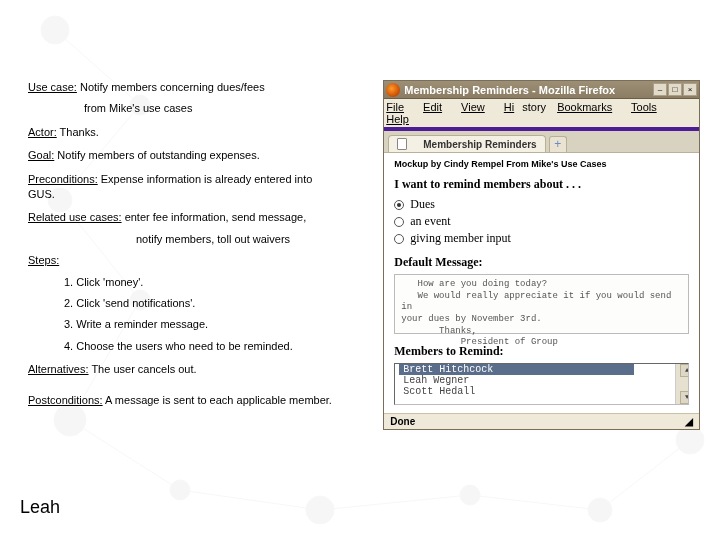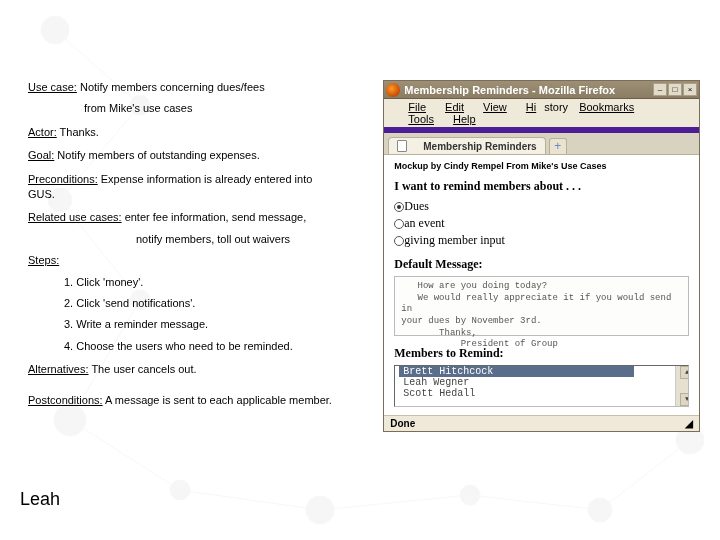--- a/index.html
+++ b/index.html
@@ -30,21 +30,21 @@
     width: 330px;
     line-height: 1.4;
   }
   .text-col p { margin-bottom: 6px; }
   .text-col .indent { padding-left: 56px; }
   .text-col .indent2 { padding-left: 36px; }
   .underline { text-decoration: underline; }
   .author {
     position: absolute;
     left: 20px;
-    bottom: 30px;
+    bottom: 22px;
     font-size: 18px;
     z-index: 1;
   }
   .mockup {
     width: 340px;
     border: 1px solid #7b6e58;
     font-family: sans-serif;
     font-size: 10px;
     background: #fef9c3;
     margin-left: 28px;
@@ -73,22 +73,22 @@
   .winbtn {
     width: 14px; height: 13px;
     background: #e2dbca;
     border: 1px solid #aaa08a;
     font-size: 8px;
     text-align: center;
     line-height: 11px;
   }
   .menubar {
     background: #efe9d9;
-    border-bottom: 6px solid #4c1d95;
-    padding: 2px 24px;
+    border-bottom: 4px solid #4c1d95;
+    padding: 2px 2px;
     font-size: 11px;
   }
   .menubar span { margin-right: 8px; }
   .menubar .ul { text-decoration: underline; }
   .tabbar {
     display: flex;
     align-items: flex-end;
     background: #d8d2c0;
     border-bottom: 1px solid #bab199;
     padding: 3px 4px 0 4px;
@@ -138,20 +138,21 @@
   .page h3 {
     font-family: Georgia, serif;
     font-weight: bold;
     font-size: 12px;
     margin-bottom: 4px;
   }
   .radios { margin-bottom: 8px; }
   .radio-row {
     display: flex;
     align-items: center;
+    gap: 6px;
     font-family: Georgia, serif;
     font-size: 12px;
     padding: 1px 0;
   }
   .radio {
     width: 10px; height: 10px;
     border: 1px solid #555;
     border-radius: 50%;
     display: inline-block;
     position: relative;

